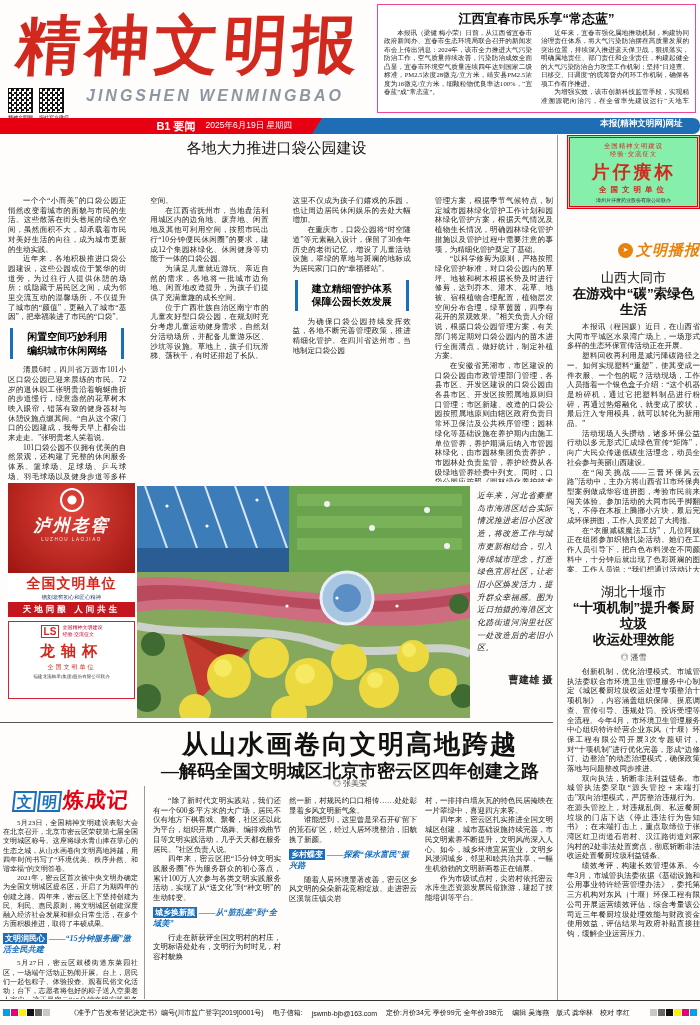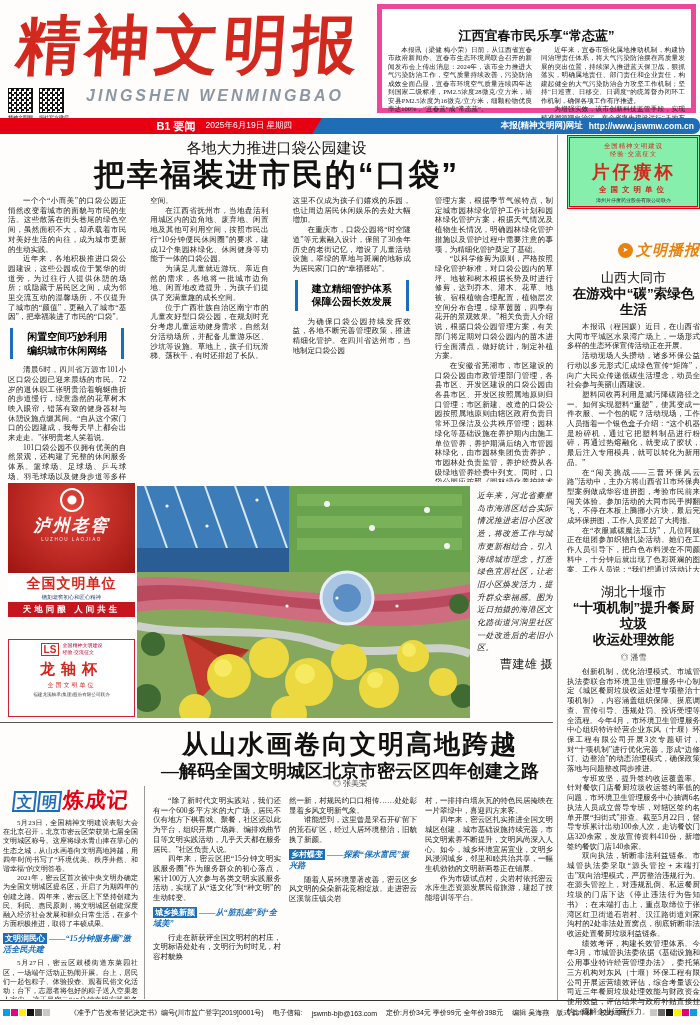--- a/index.html
+++ b/index.html
@@ -13,36 +13,36 @@
     font-size:64px; line-height:92px; letter-spacing:5px; text-align:center; transform:skewX(-4deg); }
   .masthead-roman { position:absolute; left:86px; top:87px; font-family:"Liberation Sans",sans-serif;
     font-style:italic; font-weight:bold; font-size:16px; color:#8d97a2; letter-spacing:3px; }
   .qr-wrap { position:absolute; left:8px; top:88px; display:flex; gap:6px; }
   .qr { width:25px; height:25px; border:1px solid #111;
     background:conic-gradient(#111 0 25%, #fff 0 50%, #111 0 75%, #fff 0) 0 0/5px 5px; }
   .qr-label { font-family:"Liberation Sans",sans-serif; font-size:5px; text-align:center; margin-top:1px; }
 
   
   .brief { position:absolute; left:377px; top:4px; width:319px; height:109px;
-    border:5px solid #ec4899; padding:18px 6px; background:#fff; }
+    border:1px solid #ec4899; padding:5px 6px; background:#fff; }
   .brief-title { font-family:"Liberation Sans",sans-serif; font-weight:bold; font-size:13px;
     line-height:17px; text-align:center; margin-bottom:2px; }
   .brief-body { height:84px; overflow:hidden; column-count:2; column-gap:9px;
     font-size:6.6px; line-height:8.45px; text-align:justify; color:#222; }
   .brief-body p { text-indent:2em; }
 
   
   .dateband { position:absolute; left:0; top:118px; width:700px; height:16px; background:#1e6db5;border-radius:7px; }
   .dateband-red { position:absolute; left:0; top:0; width:46%; height:100%; background:#e60012;
     clip-path:polygon(0 0,100% 0,calc(100% - 10px) 100%,0 100%);
     display:flex; align-items:center; justify-content:flex-end; padding-right:30px; gap:10px; color:#fff; }
   .page-label { font-family:"Liberation Sans",sans-serif; font-weight:bold; font-size:11px; }
   .page-date { font-family:"Liberation Sans",sans-serif; font-size:8.5px; }
   .dateband-right { position:absolute; right:6px; top:0; height:100%; display:flex; align-items:center;
-    gap:6px; color:#fff; font-family:"Liberation Sans",sans-serif; font-weight:bold; font-size:8.5px; }
+    gap:6px; color:#fff; font-family:"Liberation Sans",sans-serif; font-weight:bold; font-size:8.5px;flex-direction:column; }
   .dateband-right a { color:#fff; text-decoration:none; }
 
   
   .lead-kicker { position:absolute; left:0; top:139px; width:553px; text-align:center;
     font-family:"Liberation Sans",sans-serif; font-size:15px; }
   .lead-headline { position:absolute; left:0; top:154px; width:553px; text-align:center;
     font-family:"Liberation Sans",sans-serif; font-weight:bold; font-size:31px; letter-spacing:2px; }
   .lead-cols { position:absolute; left:8px; top:196px; width:545px; height:286px;
     display:flex; gap:24px; overflow:hidden; }
   .col { flex:1; overflow:hidden; }
@@ -58,34 +58,34 @@
     color:#fff; text-align:center; padding-top:5px; }
   .luzhou-logo { width:24px; height:24px; border:2px solid #fff; border-radius:50%; margin:0 auto 2px;
     background:radial-gradient(circle at 50% 50%, #fff 0 4px, transparent 5px); }
   .luzhou-brand { font-style:italic; font-weight:bold; font-size:17px; letter-spacing:2px; }
   .luzhou-brand-en { font-family:"Liberation Sans",sans-serif; font-size:4.6px; letter-spacing:1.5px; opacity:.85; }
   .luzhou-honor { background:#fff; text-align:center; padding:2px 0 1px; }
   .luzhou-honor-t { color:#d2291f; font-weight:bold; font-size:14px; letter-spacing:1px; }
   .luzhou-tagline { font-size:5.4px; color:#23406e; margin-top:1px; }
   .luzhou-slogan { background:#c5161d; color:#fff; text-align:center; height:15px;
     font-family:"Liberation Sans",sans-serif; font-weight:bold; font-size:8.5px; line-height:15px; letter-spacing:3px; }
-  .longzhou { margin-top:22px; border:1px solid #c23; height:78px; padding:3px 2px; text-align:center; background:#fff; }
+  .longzhou { margin-top:4px; border:1px solid #c23; height:78px; padding:3px 2px; text-align:center; background:#fff; }
   .lz-row { display:flex; align-items:center; justify-content:center; gap:3px; }
   .lz-ls { color:#d2291f; border:1px solid #d2291f; font-family:"Liberation Sans",sans-serif;
     font-weight:bold; font-size:10px; padding:0 2px; }
   .lz-small { font-size:5px; color:#b03; text-align:left; line-height:6.4px; }
   .lz-cup { color:#d2291f; font-weight:bold; font-size:15px; letter-spacing:6px; margin:4px 0 2px; }
   .lz-line3 { color:#d2291f; font-size:6px; letter-spacing:2px; }
   .lz-line4 { color:#444; font-size:4.6px; margin-top:2px; }
 
   
   .photo { position:absolute; left:137px; top:486px; width:333px; height:232px; overflow:hidden; }
   .caption { position:absolute; left:477px; top:490px; width:76px; height:226px;
     font-style:italic; font-size:8px; line-height:12.7px; letter-spacing:.4px; text-align:justify; color:#222; }
-  .credit { text-align:right; font-style:normal; font-weight:normal; font-size:12px; margin-top:3px; }
+  .credit { text-align:right; font-style:normal; font-weight:bold; font-size:10px; margin-top:19px; }
 
   
   .rule-feature { position:absolute; left:0; top:722px; width:553px; border-top:1px solid #555; }
   .f-headline { position:absolute; left:145px; top:727px; width:410px; text-align:center;
     font-family:"Liberation Sans",sans-serif; font-weight:bold; font-size:26px; letter-spacing:2px; }
   .f-subtitle { position:absolute; left:145px; top:759px; width:410px; text-align:center;
     font-weight:bold; font-size:18px; }
   .f-byline { position:absolute; left:145px; top:778px; width:410px; text-align:center; font-size:8px; color:#444; }
   .f-box { position:absolute; left:0; top:786px; width:145px; height:213px;
     border-right:1px solid #999; padding:0 6px 0 3px; overflow:hidden; }
@@ -166,21 +166,20 @@
       <span class="page-label">B1 要闻</span>
       <span class="page-date">2025年6月19日 星期四</span>
     </div>
     <div class="dateband-right">
       <span>本报(精神文明网)网址</span>
       <a href="#">http://www.jswmw.com.cn</a>
     </div>
   </div>
 
   <div class="lead-kicker">各地大力推进口袋公园建设</div>
-  <div class="lead-headline">把幸福装进市民的“口袋”</div>
 
   <div class="lead-cols">
     <div class="col">
       <p>一个个“小而美”的口袋公园正悄然改变着城市的面貌与市民的生活。这些散落在街头巷尾的绿色空间，虽然面积不大，却承载着市民对美好生活的向往，成为城市更新的生动实践。</p>
       <p>近年来，各地积极推进口袋公园建设，这些公园或位于繁华的街道旁，为过往行人提供休憩的场所；或隐藏于居民区之间，成为邻里交流互动的温馨场所，不仅提升了城市的“颜值”，更融入了城市“基因”，把幸福装进了市民的“口袋”。</p>
       <div class="subhead">
         <div>闲置空间巧妙利用</div>
           <div>编织城市休闲网络</div>
       </div>
       <p>清晨6时，四川省万源市101小区口袋公园已迎来晨练的市民。72岁的退休职工张明贵沿着蜿蜒曲折的步道慢行，绿意盎然的花草树木映入眼帘，错落有致的健身器材与休憩设施点缀其间。“自从这个家门口的公园建成，我每天早上都会出来走走。”张明贵老人笑着说。</p>
@@ -360,36 +359,35 @@
     <div class="sb-badge">
       <span class="badge-icon">➤</span>
       <span class="badge-text">文明播报</span>
     </div>
 
     <div class="sb-region">山西大同市</div>
     <div class="sb-title">在游戏中“碳”索绿色生活</div>
     <div class="sb-body sb-body-1">
 
     <p>本报讯（程国媛）近日，在山西省大同市平城区水泉湾广场上，一场形式多样的生态环保宣传活动正在开展。</p>
+        <p>塑料回收再利用是减污降碳路径之一。如何实现塑料“重塑”，使其变成一件衣服、一个包的呢？活动现场，工作人员指着一个银色盒子介绍：“这个机器是粉碎机，通过它把塑料制品进行粉碎，再通过热熔融化，就变成了胶状，最后注入专用模具，就可以转化为新用品。”</p>
         <p>活动现场人头攒动，诸多环保公益行动以多元形式汇成绿色宣传“矩阵”，向广大民众传递低碳生活理念，动员全社会参与美丽山西建设。</p>
-        <p>塑料回收再利用是减污降碳路径之一。如何实现塑料“重塑”，使其变成一件衣服、一个包的呢？活动现场，工作人员指着一个银色盒子介绍：“这个机器是粉碎机，通过它把塑料制品进行粉碎，再通过热熔融化，就变成了胶状，最后注入专用模具，就可以转化为新用品。”</p>
         <p>在“闯关挑战——三晋环保风云路”活动中，主办方将山西省11市环保典型案例做成华容道拼图，考验市民前来闯关体验。参加活动的大同市民手脚翻飞，不停在木板上腾挪小方块，最后完成环保拼图，工作人员竖起了大拇指。</p>
         <p>在“衣服减碳魔法工坊”，几位阿姨正在组团参加织物扎染活动。她们在工作人员引导下，把白色布料浸在不同颜料中，十分钟后就出现了色彩斑斓的图案。工作人员说：“我们想通过活动让大家了解，日常穿着的衣物在生产过程中会产生二氧化碳排放，而且不同材质的衣物二氧化碳排放量不同。我们呼吁，通过捐赠家里的旧衣物等方式，减少碳排放。”</p>
       </div>
 
     <div class="sb-region">湖北十堰市</div>
     <div class="sb-title">
       <div>“十项机制”提升餐厨垃圾</div>
       <div>收运处理效能</div>
     </div>
     <div class="sb-byline">◎ 潘雪</div>
     <div class="sb-body sb-body-2">
 
         <p>创新机制，优化治理模式。市城管执法委联合市环境卫生管理服务中心制定《城区餐厨垃圾收运处理专项整治十项机制》，内容涵盖组织保障、摸底调查、宣传引导、违规处罚、投诉受理等全流程。今年4月，市环境卫生管理服务中心组织特许经营企业东风（十堰）环保工程有限公司开展3次专题研讨，对“十项机制”进行优化完善，形成“边修订、边整治”的动态治理模式，确保政策落地与问题整改同步推进。</p>
-        <p>专班攻坚，提升签约收运覆盖率。针对餐饮门店餐厨垃圾收运签约率低的问题，市环境卫生管理服务中心抽调6名执法人员成立督导专班，对辖区签约名单开展“扫街式”排查。截至5月22日，督导专班累计出动100余人次，走访餐饮门店320余家，发放宣传资料410份，新增签约餐饮门店140余家。</p>
         <p>双向执法，斩断非法利益链条。市城管执法委采取“源头管控＋末端打击”双向治理模式，严厉整治违规行为。在源头管控上，对违规乱倒、私运餐厨垃圾的门店下达《停止违法行为告知书》；在末端打击上，重点取缔位于张湾区红卫街道石岩村、汉江路街道刘家沟村的2处非法处置窝点，彻底斩断非法收运处置餐厨垃圾利益链条。</p>
         <p>绩效考评，构建长效管理体系。今年3月，市城管执法委依据《基础设施和公用事业特许经营管理办法》，委托第三方机构对东风（十堰）环保工程有限公司开展运营绩效评估，综合考量该公司近三年餐厨垃圾处理效能与财政资金使用效益，评估结果与政府补贴直接挂钩，缓解企业运营压力。</p>
       </div>
   </div>
 
   <div class="footer-rule"></div>
   <div class="footer">
     <div class="bars bars-left">
       <span class="bar" style="background:#00a0e9"></span>
         <span class="bar" style="background:#e4007f"></span>

